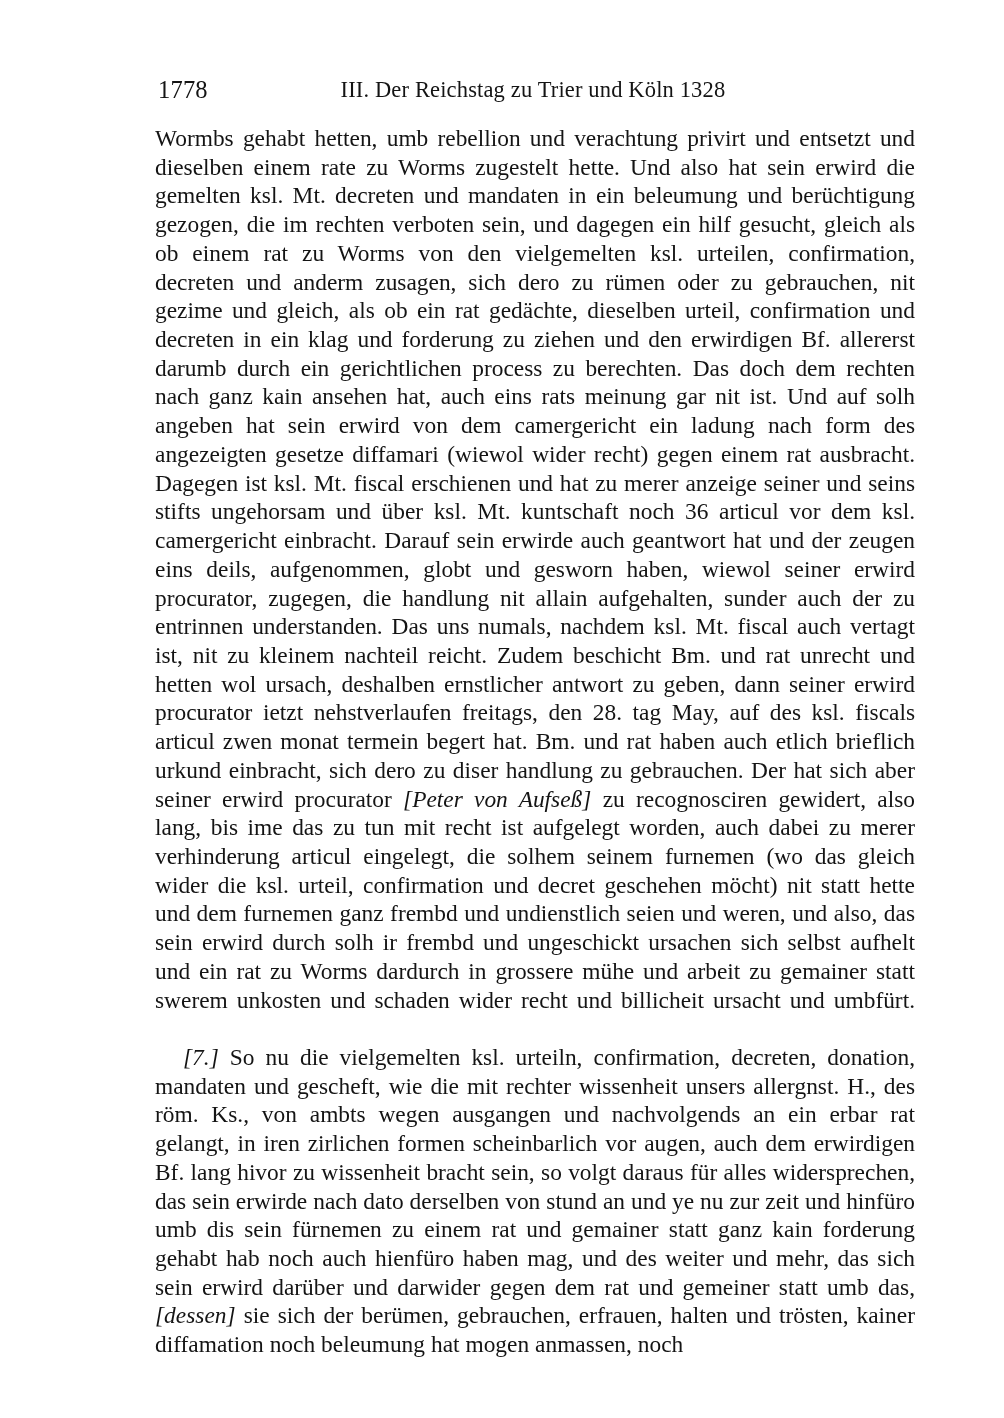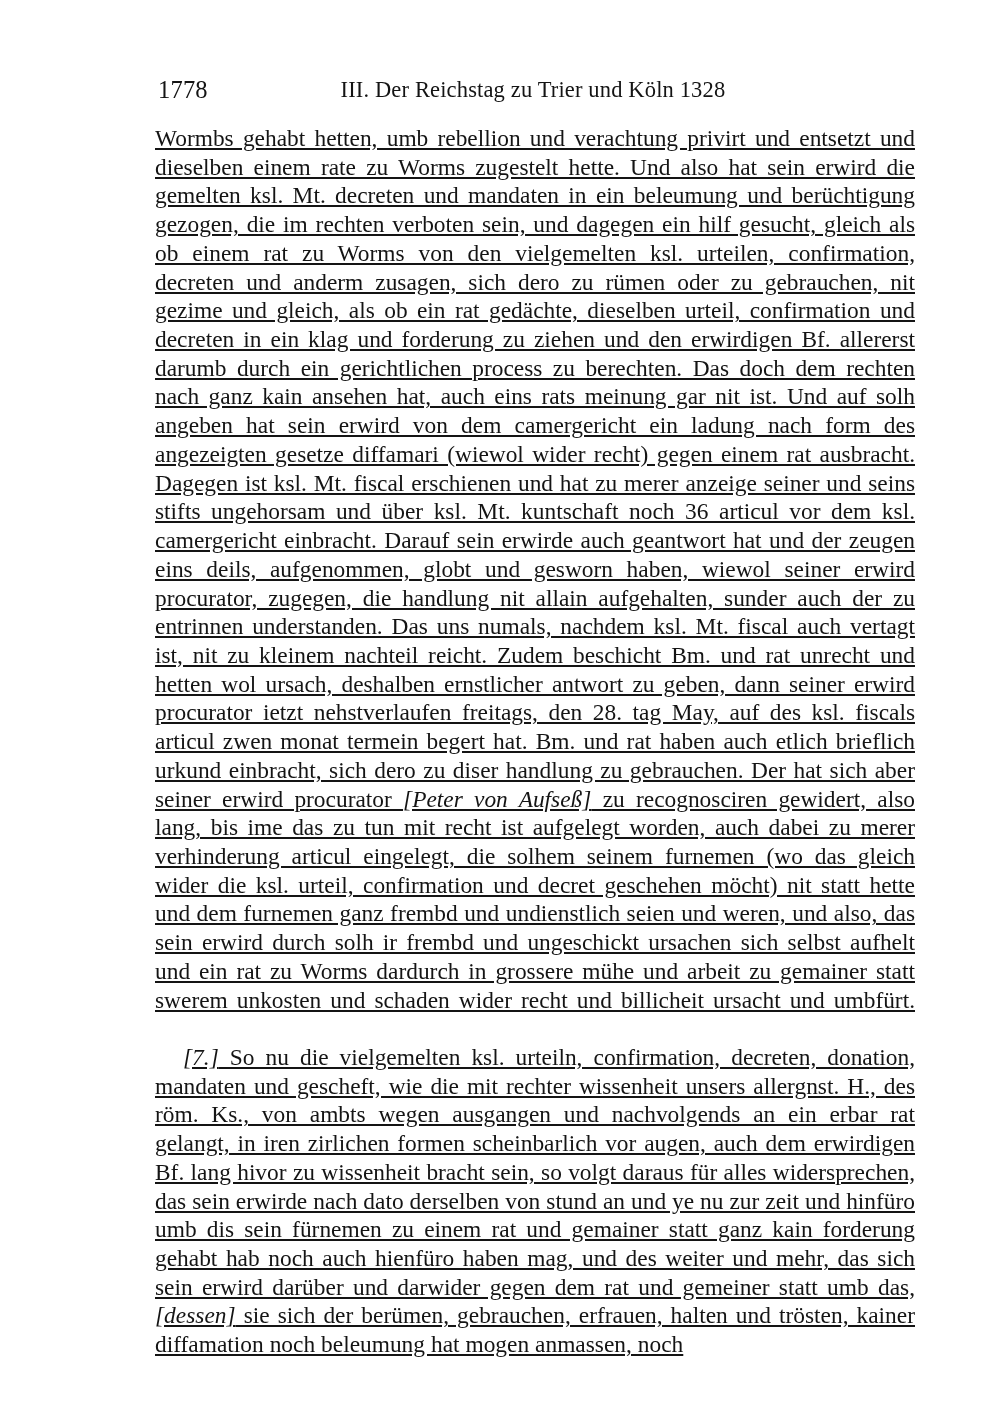--- a/index.html
+++ b/index.html
@@ -61,21 +61,20 @@
   }
 
   p.para {
     margin: 0;
     font-size: 23.4px;
     line-height: 28.72px;
     text-align: justify;
     text-justify: inter-word;
     word-spacing: 0.1px;
     hyphens: none;
-    text-decoration: underline;
     -webkit-hyphens: none;
   }
   p.para.indent {
     text-indent: 28px;
   }
   
   p.para:after {
     content: "";
     display: inline-block;
     width: 100%;

